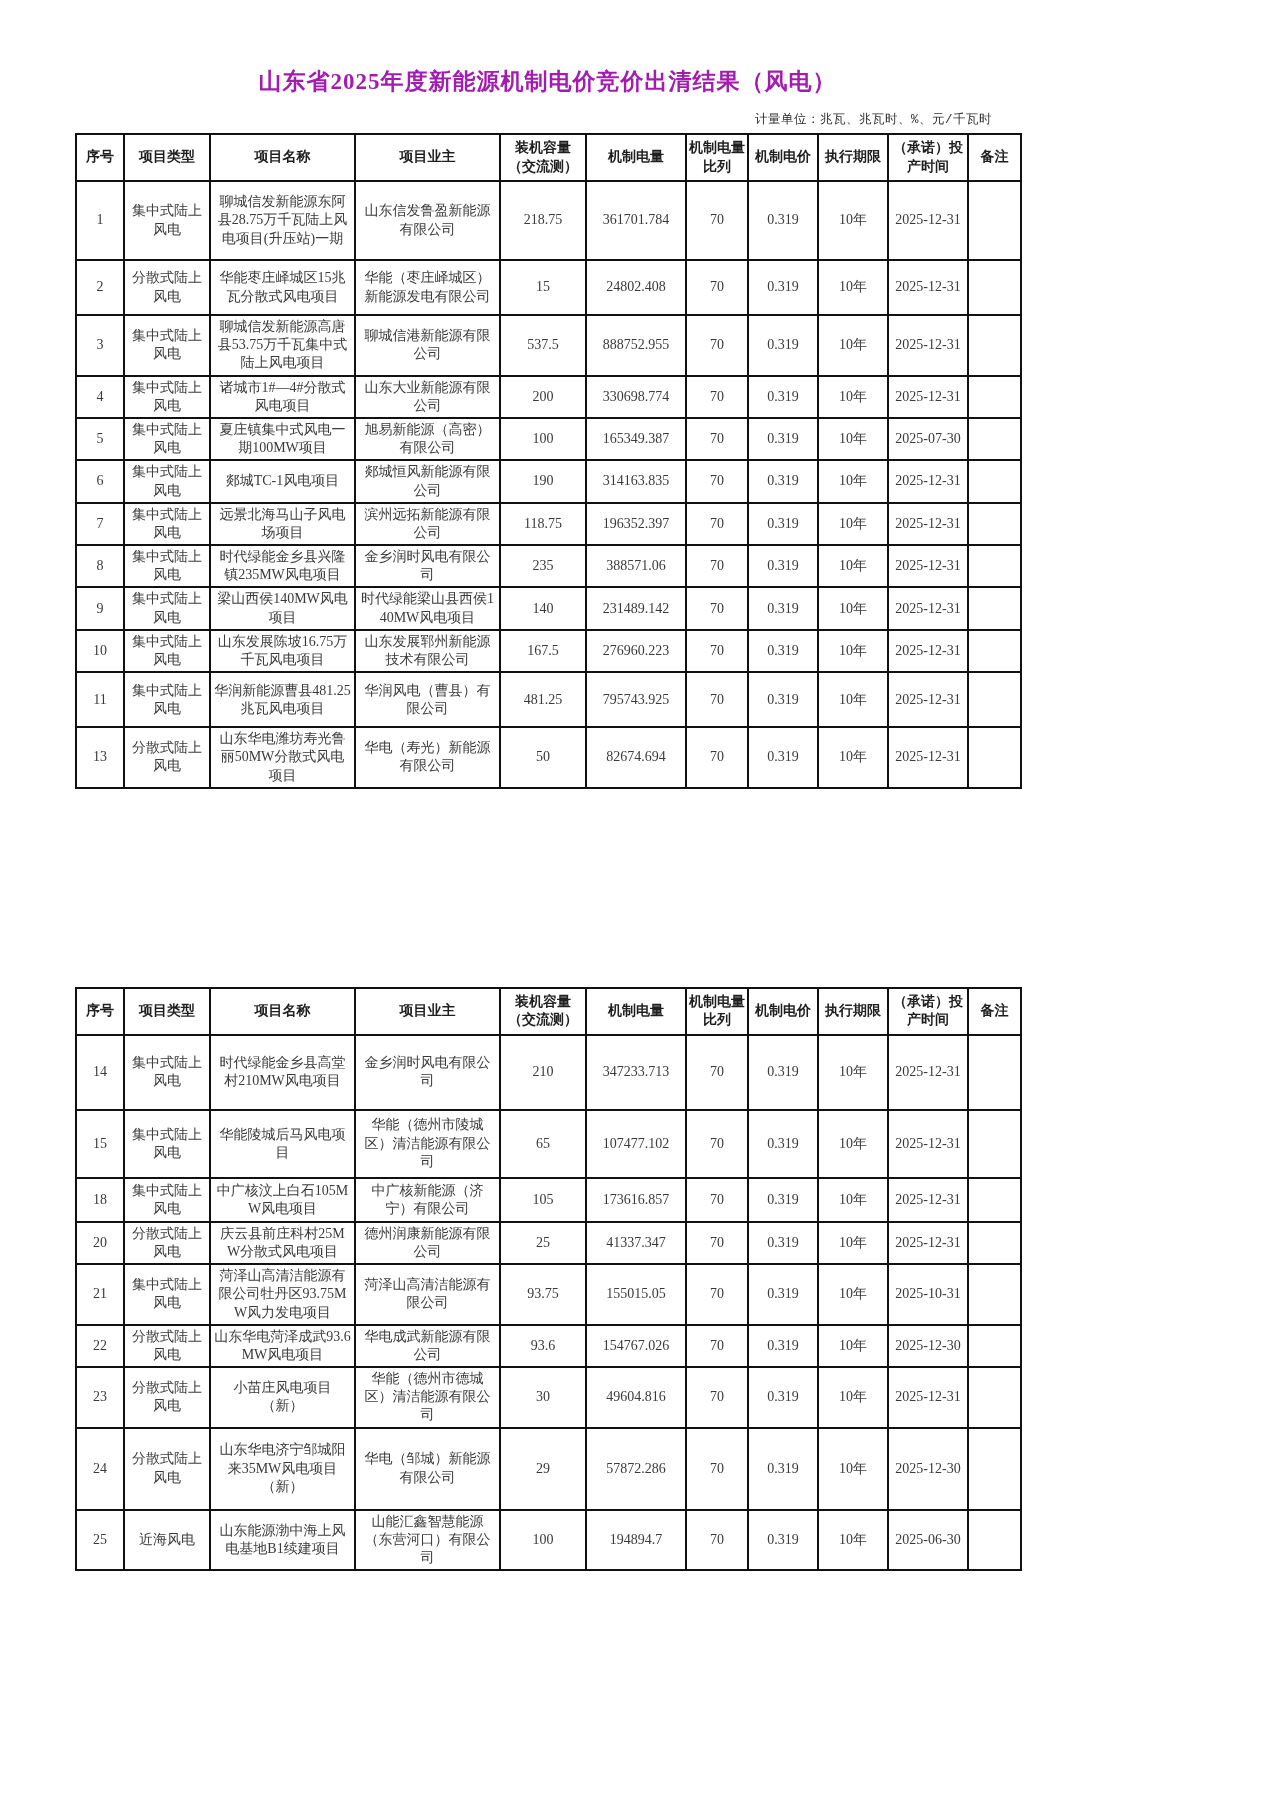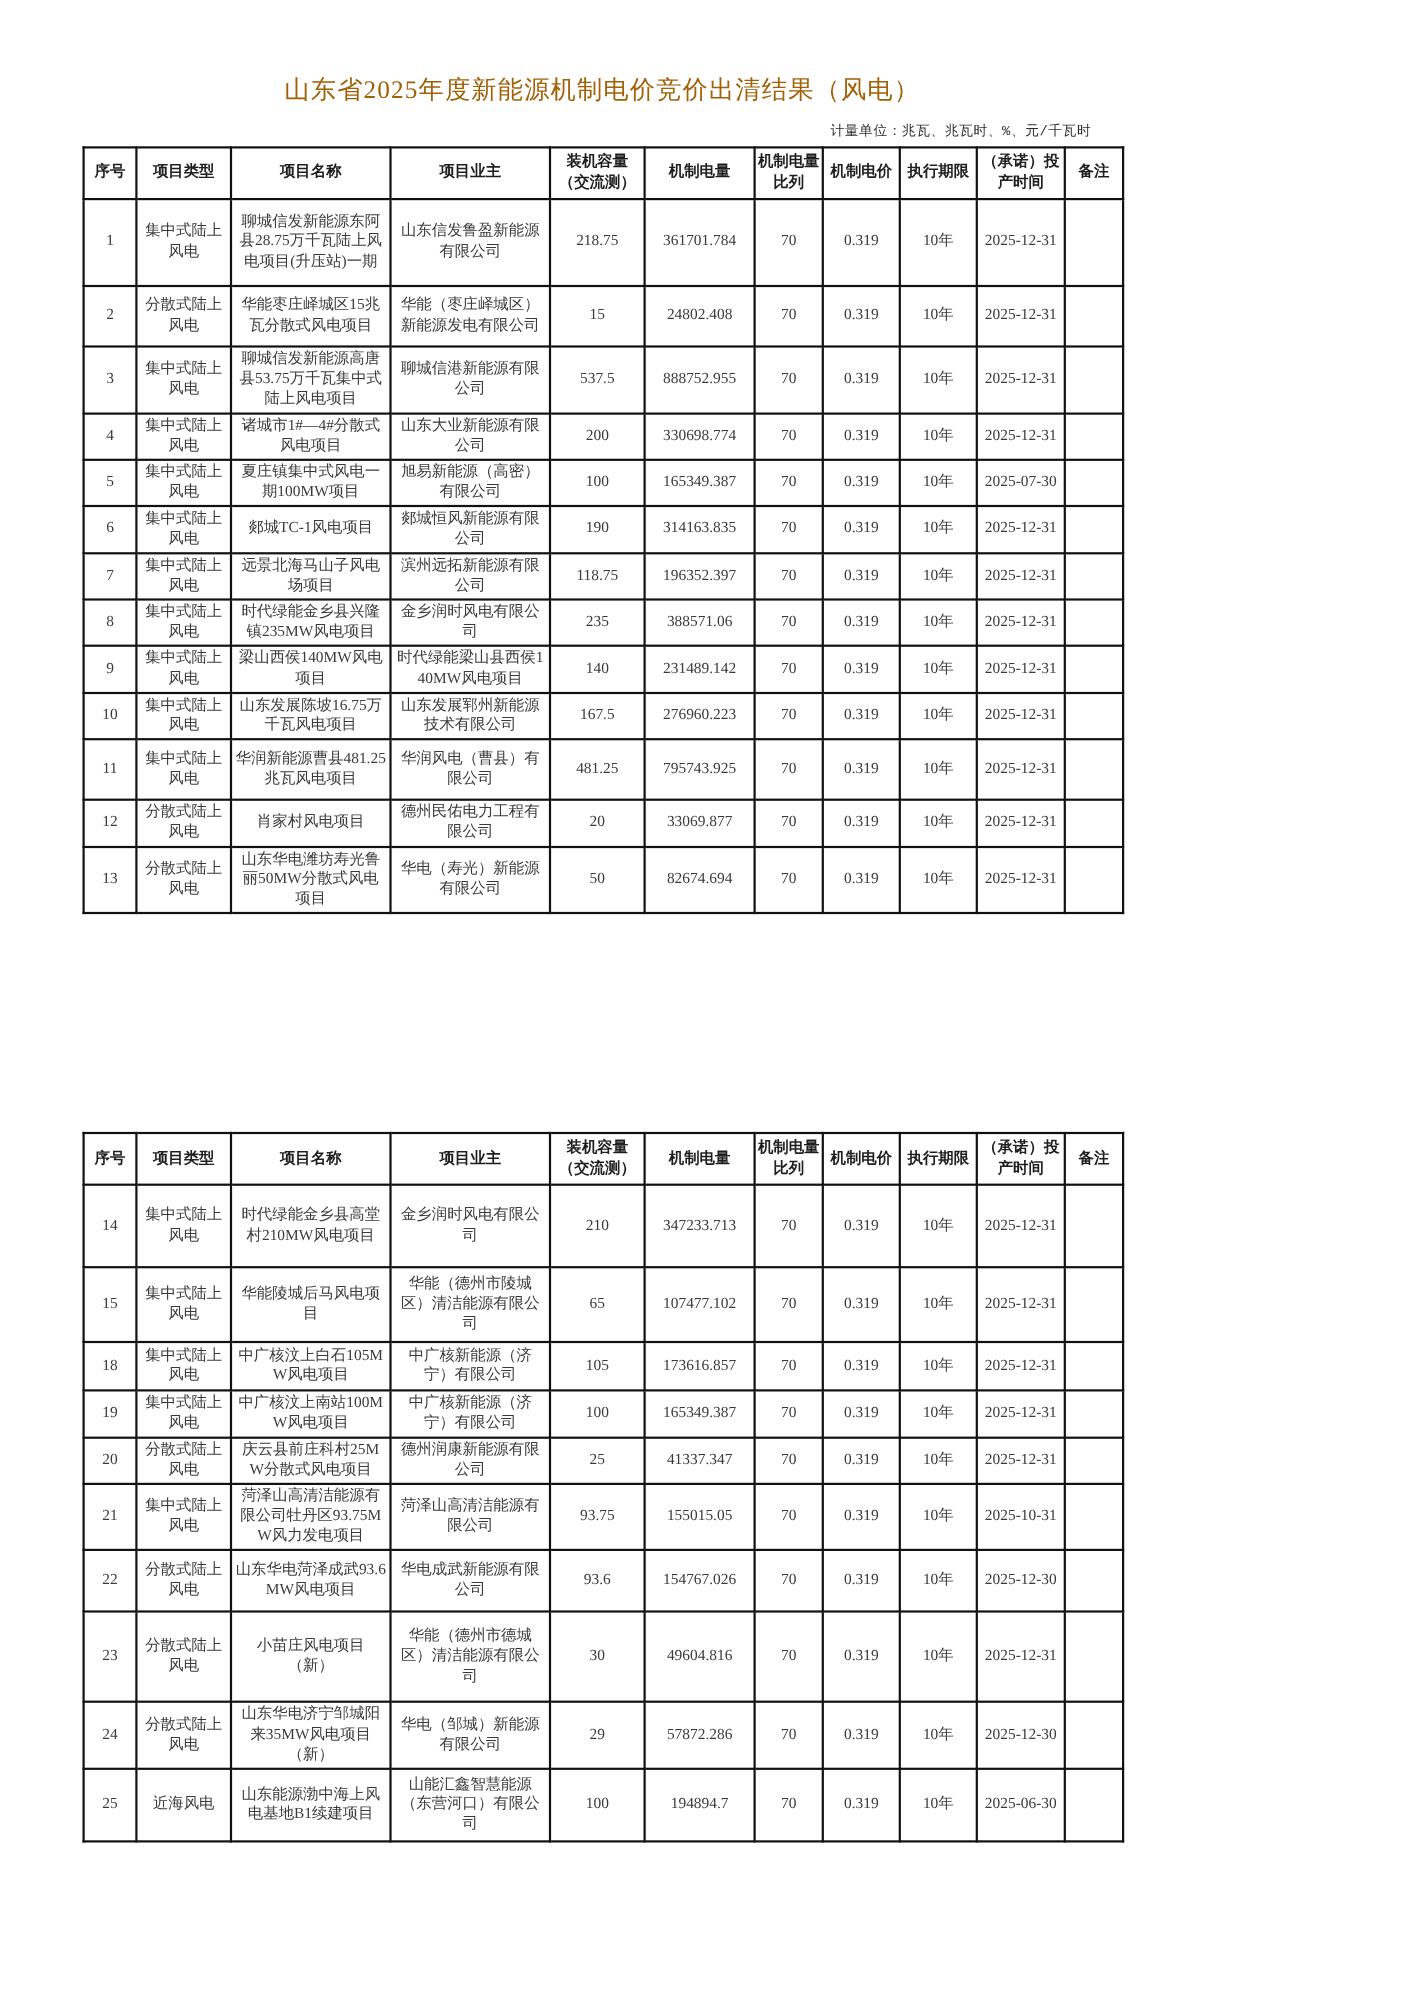--- a/index.html
+++ b/index.html
@@ -2,22 +2,22 @@
 <html><head>
 <meta charset="utf-8">
 <style>
   html,body{margin:0;padding:0;background:#ffffff;}
   .page{
     width:1280px;height:1809px;background:#ffffff;position:relative;overflow:hidden;
     font-family:"Liberation Serif","DejaVu Serif",serif;color:#333333;
   }
   .content{width:945px;margin-left:75px;padding-top:66px;}
   .title{
-    margin:0 0 14px 0;text-align:center;font-size:23px;font-weight:normal;
-    color:#a16207;letter-spacing:1px;
+    margin:0 0 14px 0;text-align:center;font-size:23px;font-weight:bold;
+    color:#a21caf;letter-spacing:1px;
   }
   .unit-note{
     text-align:right;padding-right:28px;font-size:12.5px;color:#2e2e2e;
     margin-bottom:5px;letter-spacing:0.5px;font-family:Liberation Mono, monospace;
   }
   table.results-table{
     width:945px;border-collapse:collapse;table-layout:fixed;
     border:2px solid #be185d;
   }
   .results-table th,.results-table td{
@@ -238,33 +238,20 @@
             <td class="col-owner">华润风电（曹县）有限公司</td>
             <td class="col-capacity">481.25</td>
             <td class="col-energy">795743.925</td>
             <td class="col-ratio">70</td>
             <td class="col-price">0.319</td>
             <td class="col-term">10年</td>
             <td class="col-date">2025-12-31</td>
             <td class="col-note"></td>
           </tr>
           <tr>
-            <td class="col-no">12</td>
-            <td class="col-type">分散式陆上风电</td>
-            <td class="col-name">肖家村风电项目</td>
-            <td class="col-owner">德州民佑电力工程有限公司</td>
-            <td class="col-capacity">20</td>
-            <td class="col-energy">33069.877</td>
-            <td class="col-ratio">70</td>
-            <td class="col-price">0.319</td>
-            <td class="col-term">10年</td>
-            <td class="col-date">2025-12-31</td>
-            <td class="col-note"></td>
-          </tr>
-          <tr>
             <td class="col-no">13</td>
             <td class="col-type">分散式陆上风电</td>
             <td class="col-name">山东华电潍坊寿光鲁丽50MW分散式风电项目</td>
             <td class="col-owner">华电（寿光）新能源有限公司</td>
             <td class="col-capacity">50</td>
             <td class="col-energy">82674.694</td>
             <td class="col-ratio">70</td>
             <td class="col-price">0.319</td>
             <td class="col-term">10年</td>
             <td class="col-date">2025-12-31</td>
@@ -338,33 +325,20 @@
             <td class="col-owner">中广核新能源（济宁）有限公司</td>
             <td class="col-capacity">105</td>
             <td class="col-energy">173616.857</td>
             <td class="col-ratio">70</td>
             <td class="col-price">0.319</td>
             <td class="col-term">10年</td>
             <td class="col-date">2025-12-31</td>
             <td class="col-note"></td>
           </tr>
           <tr>
-            <td class="col-no">19</td>
-            <td class="col-type">集中式陆上风电</td>
-            <td class="col-name">中广核汶上南站100MW风电项目</td>
-            <td class="col-owner">中广核新能源（济宁）有限公司</td>
-            <td class="col-capacity">100</td>
-            <td class="col-energy">165349.387</td>
-            <td class="col-ratio">70</td>
-            <td class="col-price">0.319</td>
-            <td class="col-term">10年</td>
-            <td class="col-date">2025-12-31</td>
-            <td class="col-note"></td>
-          </tr>
-          <tr>
             <td class="col-no">20</td>
             <td class="col-type">分散式陆上风电</td>
             <td class="col-name">庆云县前庄科村25MW分散式风电项目</td>
             <td class="col-owner">德州润康新能源有限公司</td>
             <td class="col-capacity">25</td>
             <td class="col-energy">41337.347</td>
             <td class="col-ratio">70</td>
             <td class="col-price">0.319</td>
             <td class="col-term">10年</td>
             <td class="col-date">2025-12-31</td>

